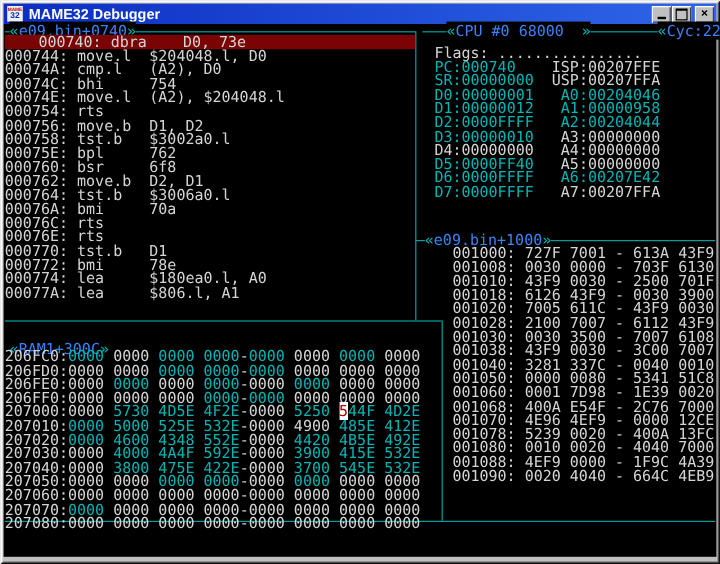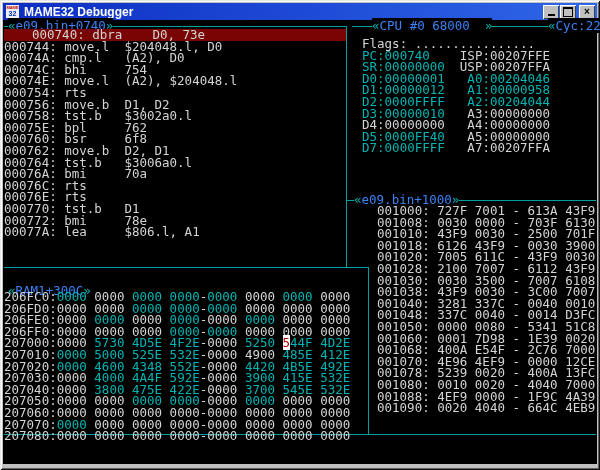--- a/index.html
+++ b/index.html
@@ -97,45 +97,46 @@
       <div class="row drow"><span class="dagaddr w">000758:</span><span class="mn w">tst.b</span><span class="w">$3002a0.l</span></div>
       <div class="row drow"><span class="dagaddr w">00075E:</span><span class="mn w">bpl</span><span class="w">762</span></div>
       <div class="row drow"><span class="dagaddr w">000760:</span><span class="mn w">bsr</span><span class="w">6f8</span></div>
       <div class="row drow"><span class="dagaddr w">000762:</span><span class="mn w">move.b</span><span class="w">D2, D1</span></div>
       <div class="row drow"><span class="dagaddr w">000764:</span><span class="mn w">tst.b</span><span class="w">$3006a0.l</span></div>
       <div class="row drow"><span class="dagaddr w">00076A:</span><span class="mn w">bmi</span><span class="w">70a</span></div>
       <div class="row drow"><span class="dagaddr w">00076C:</span><span class="mn w">rts</span><span class="w"></span></div>
       <div class="row drow"><span class="dagaddr w">00076E:</span><span class="mn w">rts</span><span class="w"></span></div>
       <div class="row drow"><span class="dagaddr w">000770:</span><span class="mn w">tst.b</span><span class="w">D1</span></div>
       <div class="row drow"><span class="dagaddr w">000772:</span><span class="mn w">bmi</span><span class="w">78e</span></div>
+      <div class="row drow"><span class="dagaddr w">000774:</span><span class="mn w">lea</span><span class="w">$180ea0.l, A0</span></div>
       <div class="row drow"><span class="dagaddr w">00077A:</span><span class="mn w">lea</span><span class="w">$806.l, A1</span></div>
     </div>
   <div class="abs" id="cpu-rows" style="left:362px;top:38px;">
       <div class="row"><span class="w">Flags: </span><span class="w">................</span></div>
       <div class="row"><span class="lcol c">PC:000740</span><span class="w">ISP:00207FFE</span></div>
       <div class="row"><span class="lcol c">SR:00000000</span><span class="w">USP:00207FFA</span></div>
       <div class="row"><span class="lcol c">D0:00000001</span><span class="c"> A0:00204046</span></div>
       <div class="row"><span class="lcol c">D1:00000012</span><span class="c"> A1:00000958</span></div>
       <div class="row"><span class="lcol c">D2:0000FFFF</span><span class="c"> A2:00204044</span></div>
       <div class="row"><span class="lcol c">D3:00000010</span><span class="w"> A3:00000000</span></div>
       <div class="row"><span class="lcol w">D4:00000000</span><span class="w"> A4:00000000</span></div>
       <div class="row"><span class="lcol c">D5:0000FF40</span><span class="w"> A5:00000000</span></div>
+      <div class="row"><span class="lcol c">D6:0000FFFF</span><span class="c"> A6:00207E42</span></div>
       <div class="row"><span class="lcol c">D7:0000FFFF</span><span class="w"> A7:00207FFA</span></div>
     </div>
   <div class="abs" id="mem-rows" style="left:377px;top:205px;text-decoration:underline;">
       <div class="row"><span class="w">001000: </span><span class="w">727F 7001 - 613A 43F9</span></div>
       <div class="row"><span class="w">001008: </span><span class="w">0030 0000 - 703F 6130</span></div>
       <div class="row"><span class="w">001010: </span><span class="w">43F9 0030 - 2500 701F</span></div>
       <div class="row"><span class="w">001018: </span><span class="w">6126 43F9 - 0030 3900</span></div>
       <div class="row"><span class="w">001020: </span><span class="w">7005 611C - 43F9 0030</span></div>
       <div class="row"><span class="w">001028: </span><span class="w">2100 7007 - 6112 43F9</span></div>
       <div class="row"><span class="w">001030: </span><span class="w">0030 3500 - 7007 6108</span></div>
       <div class="row"><span class="w">001038: </span><span class="w">43F9 0030 - 3C00 7007</span></div>
       <div class="row"><span class="w">001040: </span><span class="w">3281 337C - 0040 0010</span></div>
-      <div class="row"><span class="w">001048: </span><span class="w">337C 0040 - 0014 D3FC</span></div>
       <div class="row"><span class="w">001050: </span><span class="w">0000 0080 - 5341 51C8</span></div>
       <div class="row"><span class="w">001060: </span><span class="w">0001 7D98 - 1E39 0020</span></div>
       <div class="row"><span class="w">001068: </span><span class="w">400A E54F - 2C76 7000</span></div>
       <div class="row"><span class="w">001070: </span><span class="w">4E96 4EF9 - 0000 12CE</span></div>
       <div class="row"><span class="w">001078: </span><span class="w">5239 0020 - 400A 13FC</span></div>
       <div class="row"><span class="w">001080: </span><span class="w">0010 0020 - 4040 7000</span></div>
       <div class="row"><span class="w">001088: </span><span class="w">4EF9 0000 - 1F9C 4A39</span></div>
       <div class="row"><span class="w">001090: </span><span class="w">0020 4040 - 664C 4EB9</span></div>
     </div>
   <div class="abs" id="ram-rows" style="left:4px;top:272px;margin-top:19px;">

